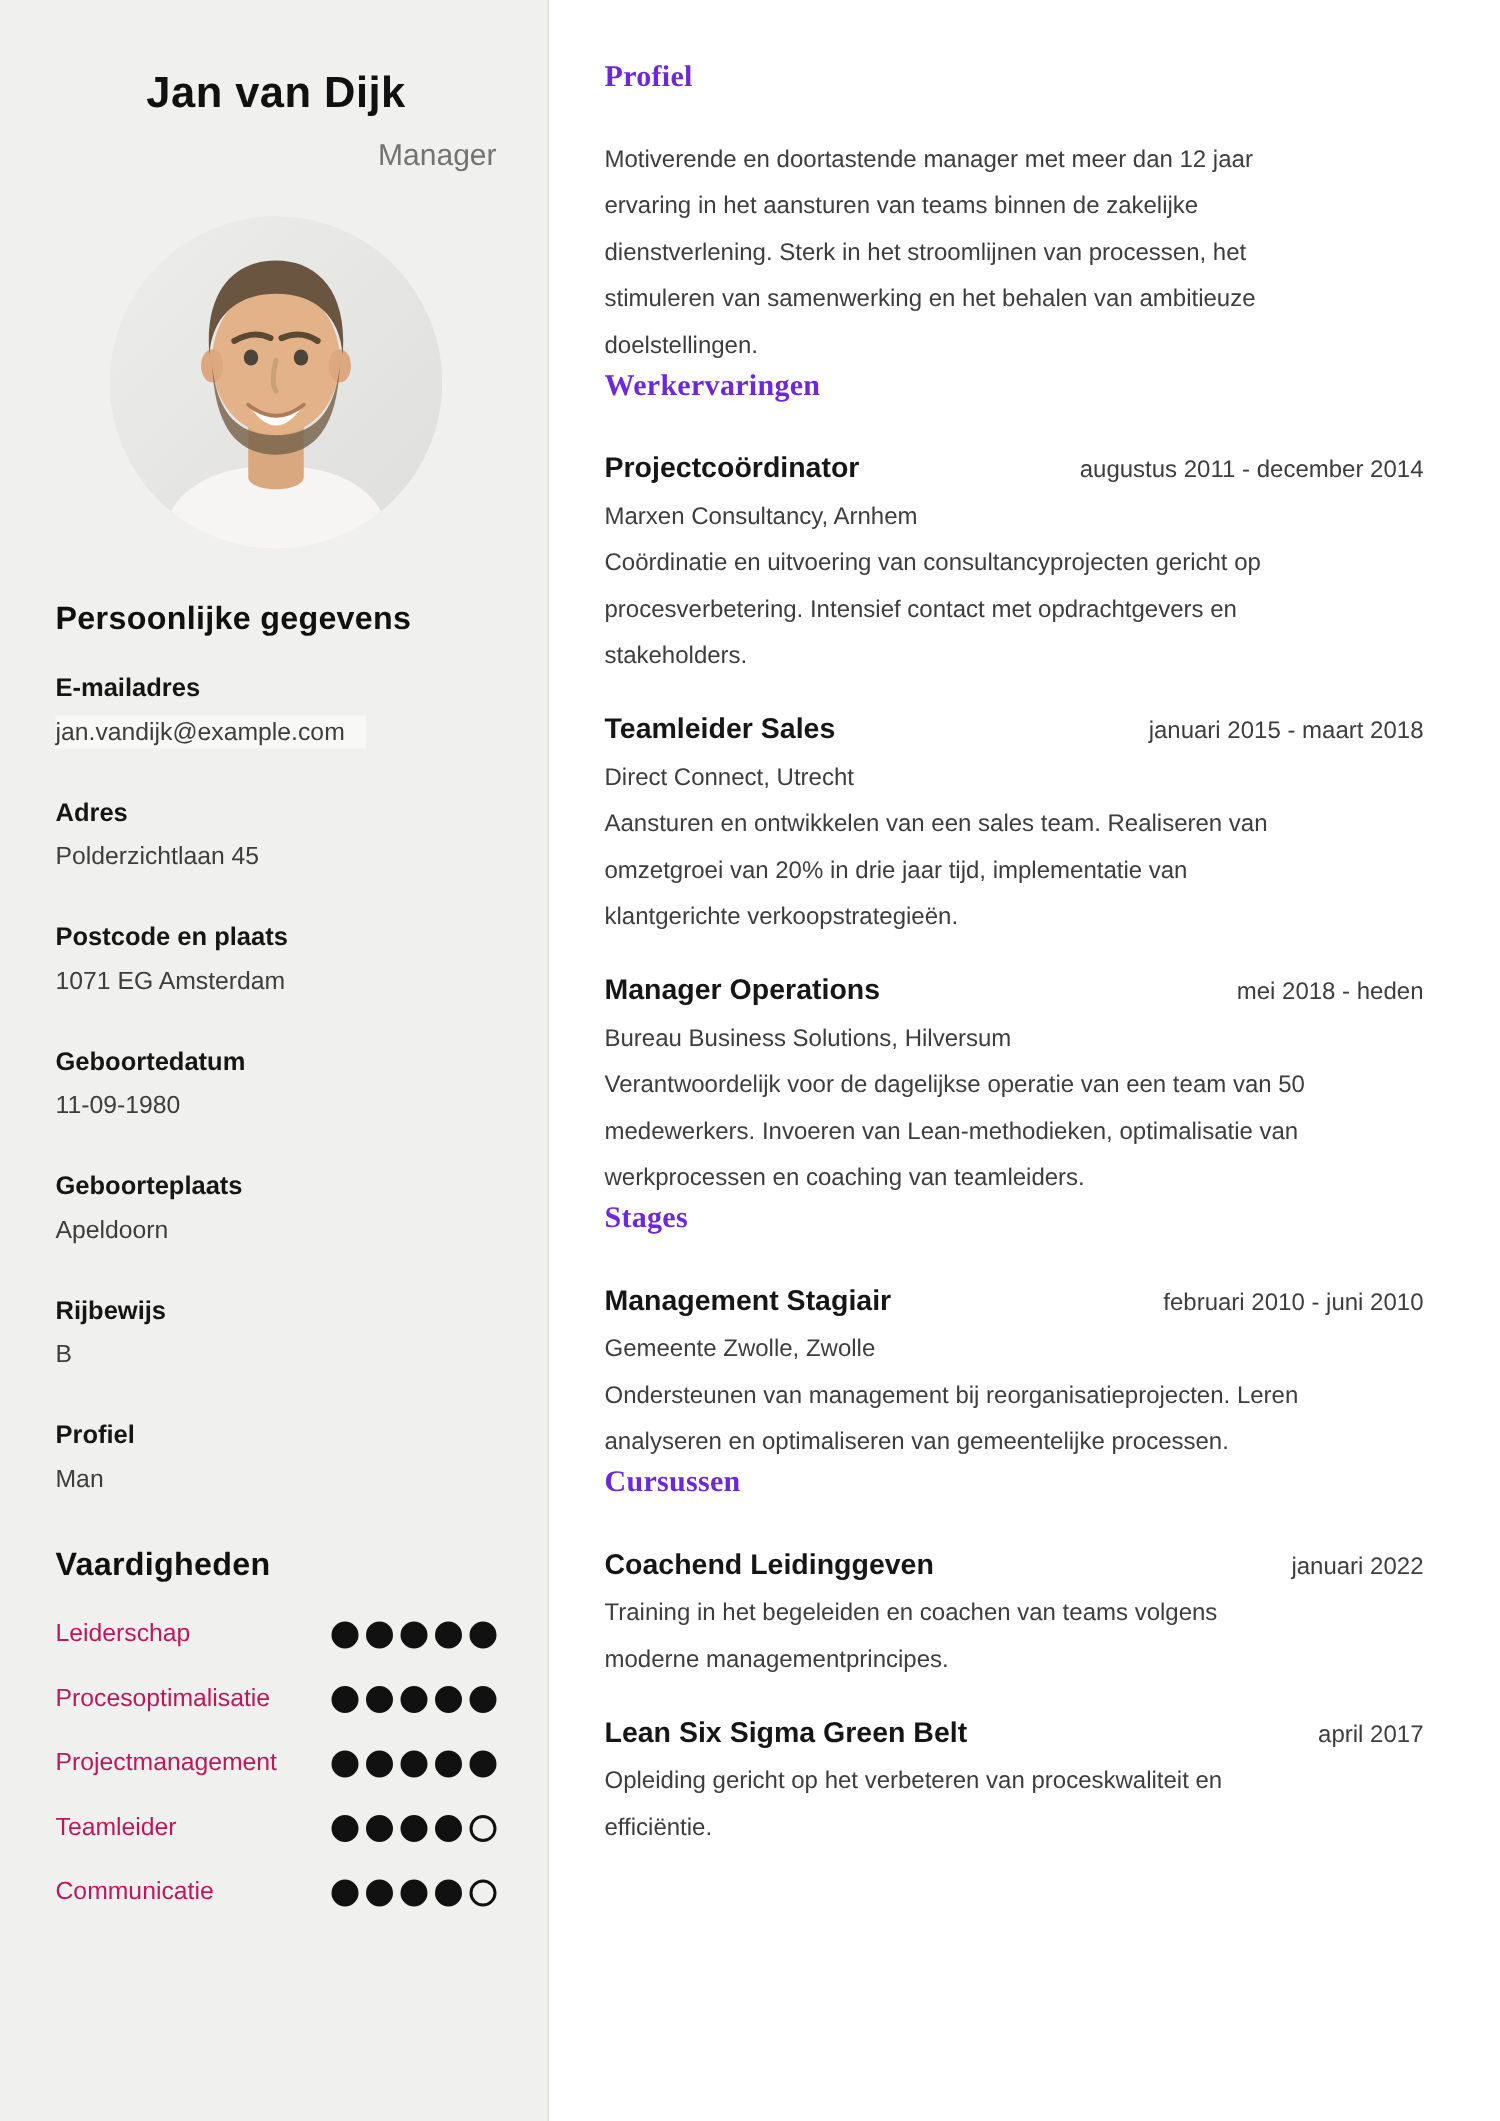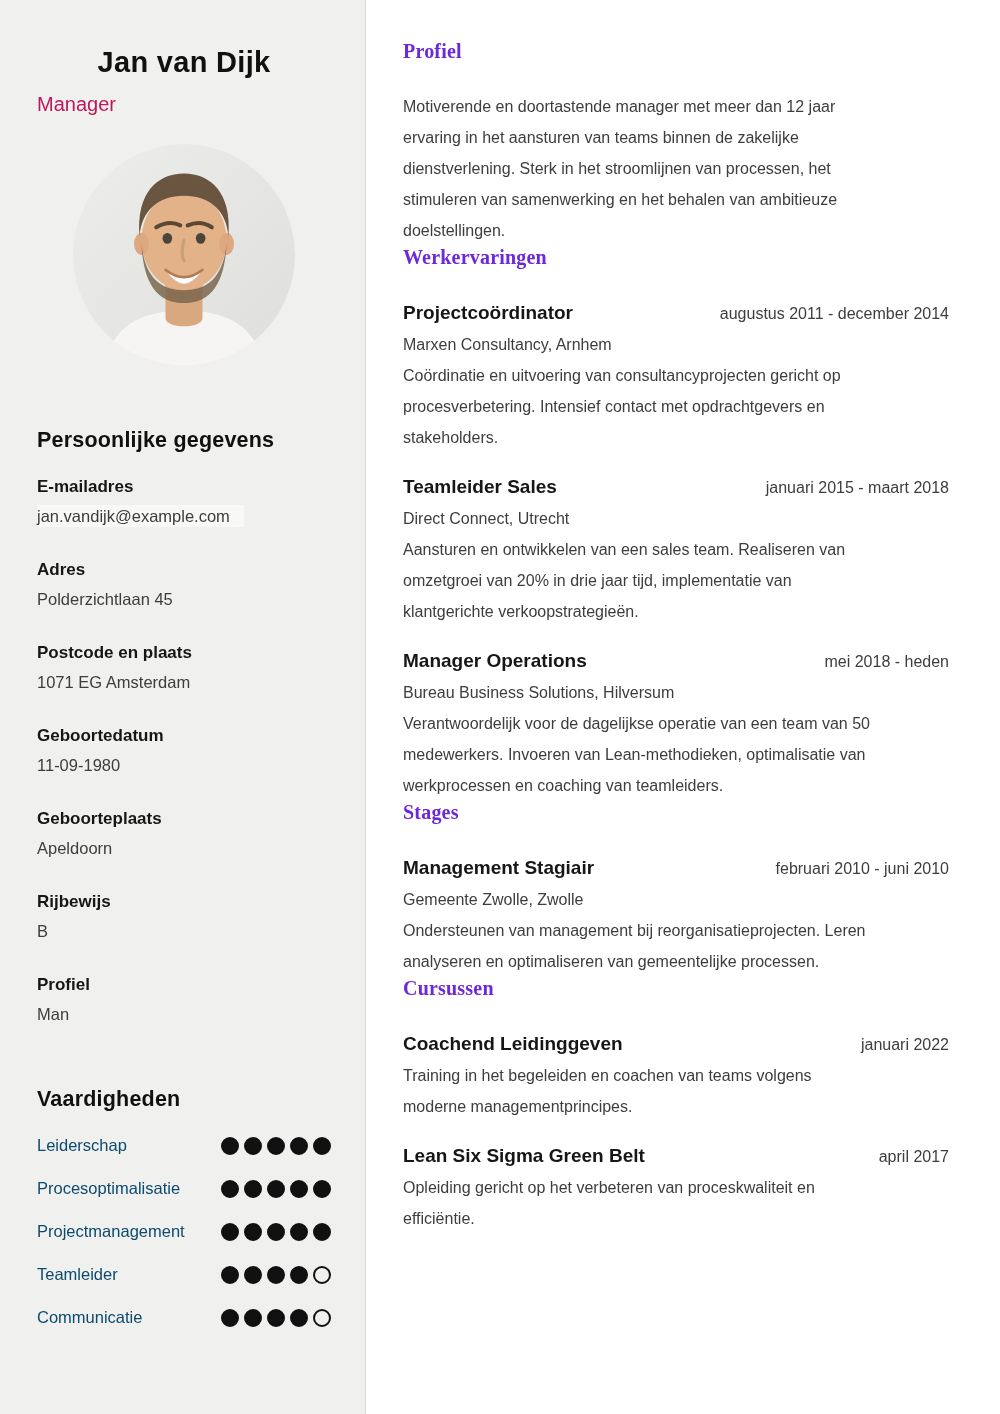--- a/index.html
+++ b/index.html
@@ -17,44 +17,44 @@
     width:366px; flex-shrink:0;
     background:#f0f0ee;
     border-right:1px solid #dcdcda;
     padding:46px 34px 40px 37px;
   }
   .name {
     font-size:29px; font-weight:700; color:#111;
     text-align:center; letter-spacing:.3px;
   }
   .role {
-    font-size:20px; font-weight:400; color:#be185d;
-    text-align:left; margin-top:14px;
+    font-size:20px; font-weight:400; color:#737373;
+    text-align:right; margin-top:14px;
   }
   .avatar {
     width:222px; height:222px; border-radius:50%;
     margin:28px auto 0; overflow:hidden; display:block;
   }
   .avatar svg { display:block; width:100%; height:100%; }
 
   .side-heading {
     font-size:21.5px; font-weight:700; color:#111;
-    margin-top:62px; margin-bottom:24px; letter-spacing:.2px;
+    margin-top:34px; margin-bottom:24px; letter-spacing:.2px;
   }
   .field { margin-bottom:33px; }
   .field-label { font-size:17px; font-weight:700; color:#161616; margin-bottom:8px; }
   .field-value { font-size:16.5px; color:#3d3d3d; line-height:22px; }
   .field-value.hl { background:rgba(255,255,255,.55); display:inline-block; padding-right:14px; }
 
   .skills { margin-top:-2px; }
   .skill-row {
     display:flex; justify-content:space-between; align-items:center;
     margin-bottom:20px; height:23px;
   }
-  .skill-label { font-size:16.5px; color:#0c4a6e; }
+  .skill-label { font-size:16.5px; color:#be185d; }
   .dots { display:flex; gap:5px; }
   .dot {
     width:18px; height:18px; border-radius:50%;
     border:2.5px solid #111; background:transparent;
   }
   .dot.filled { background:#111; }
 
   
   .main { flex:1; padding:40px 51px 0 37px; }
   .section-heading {

